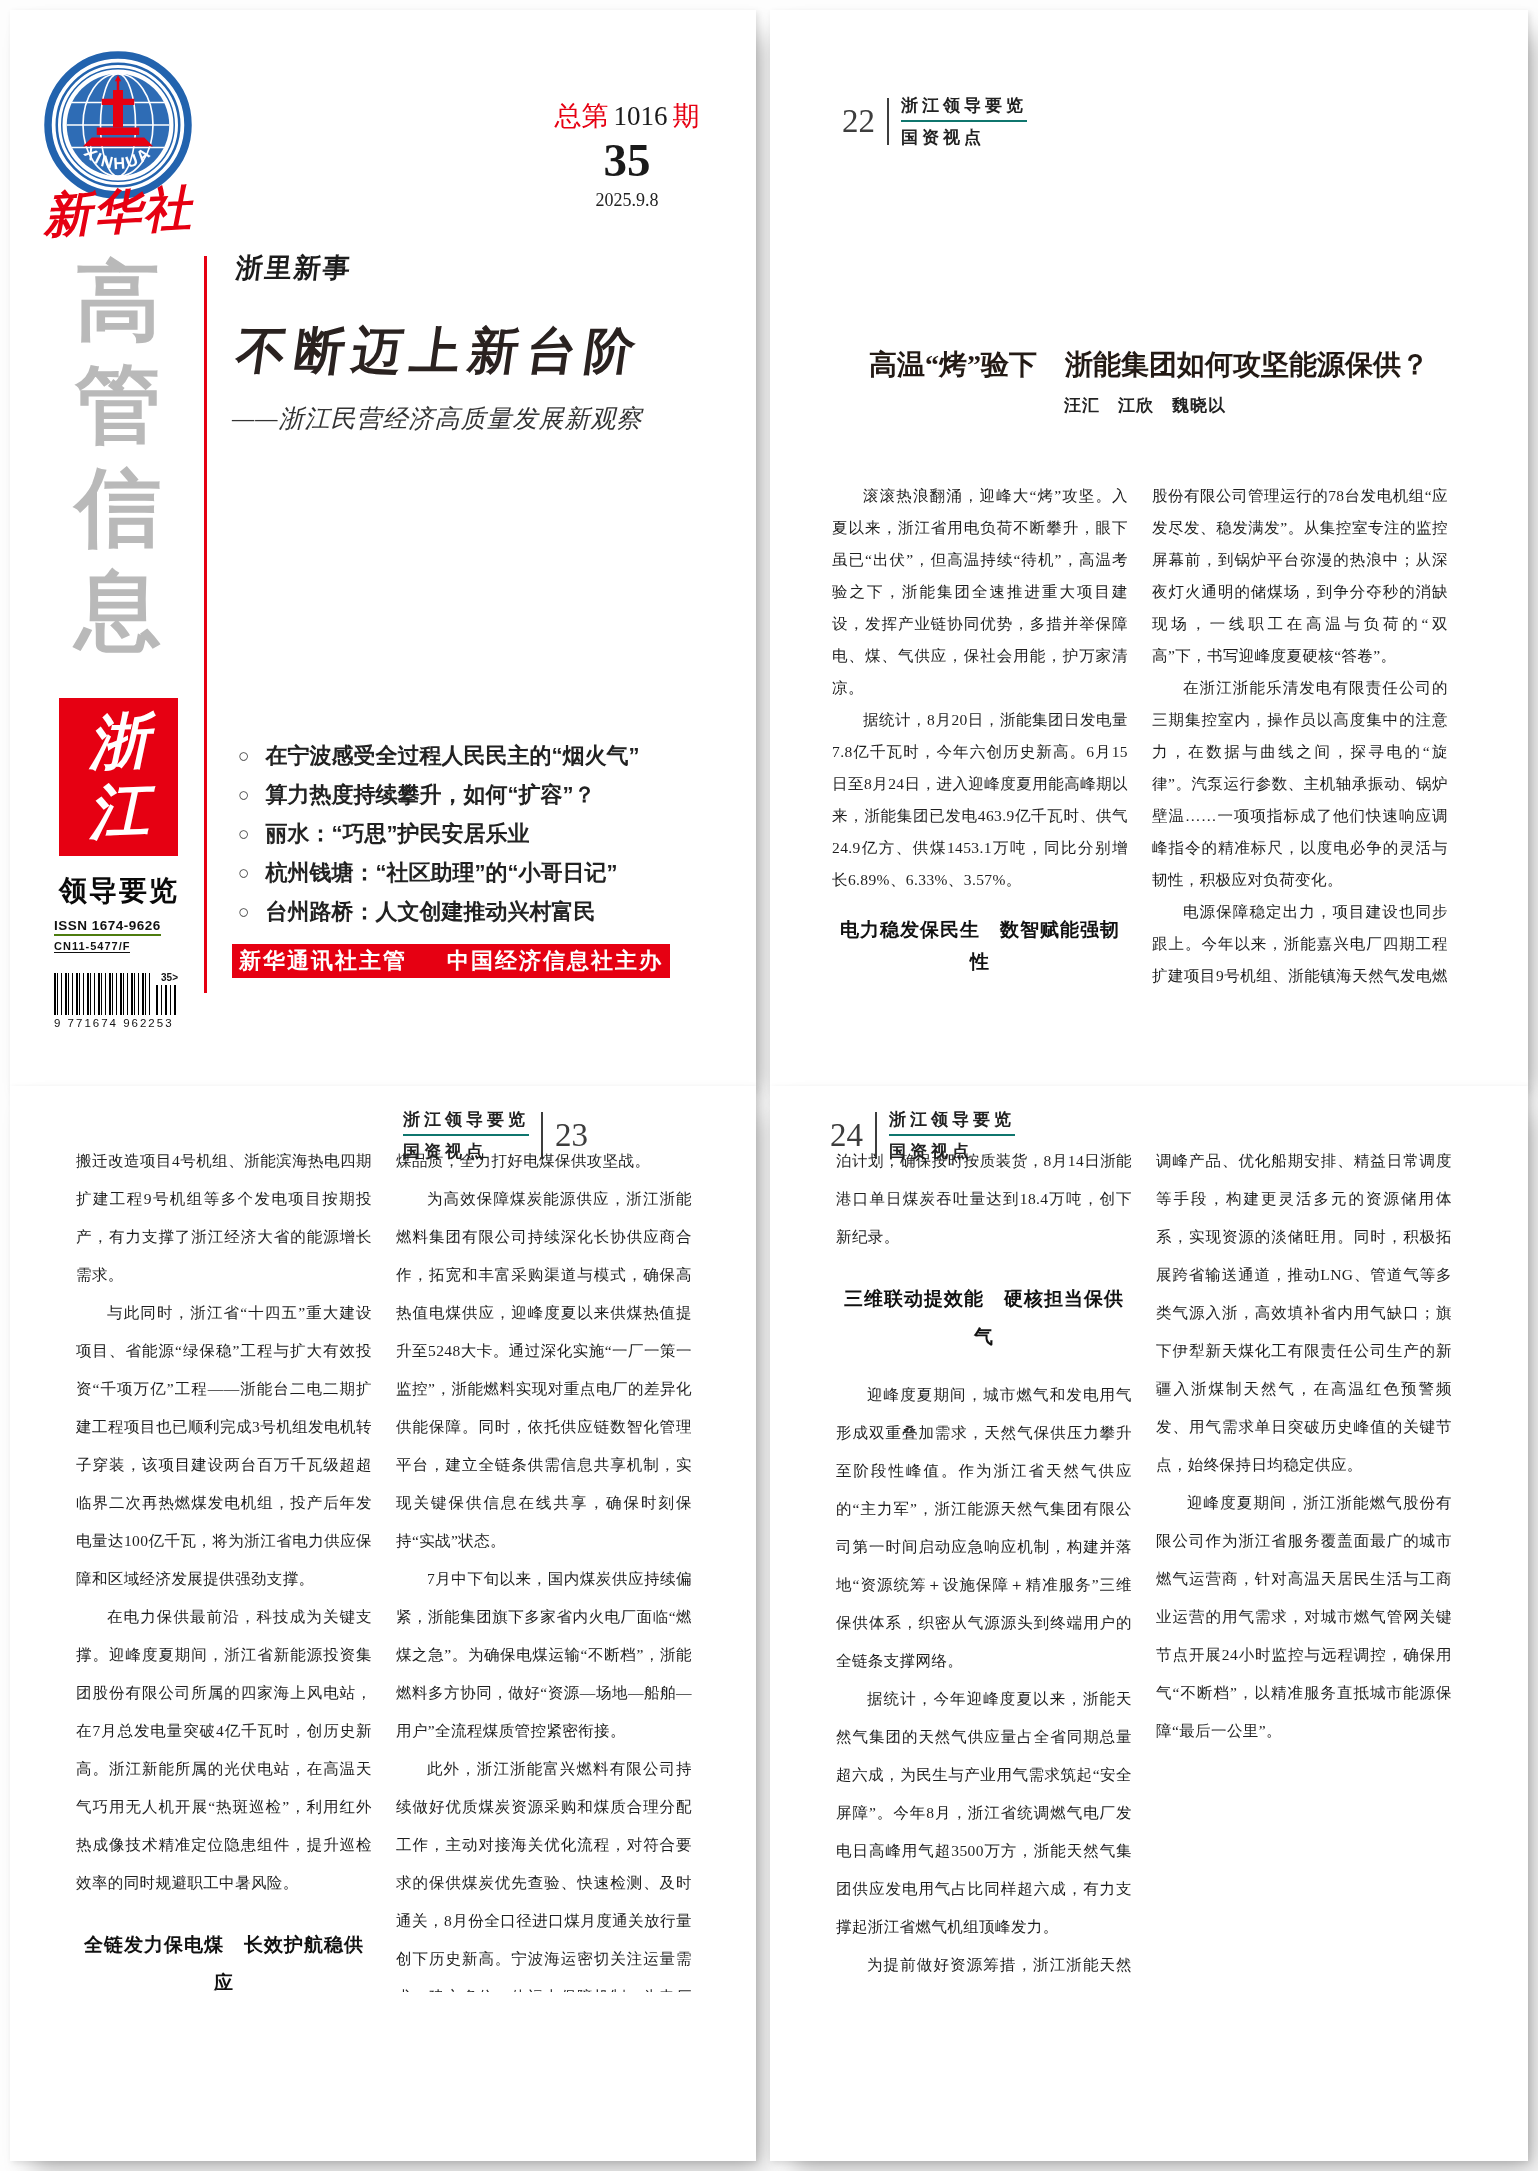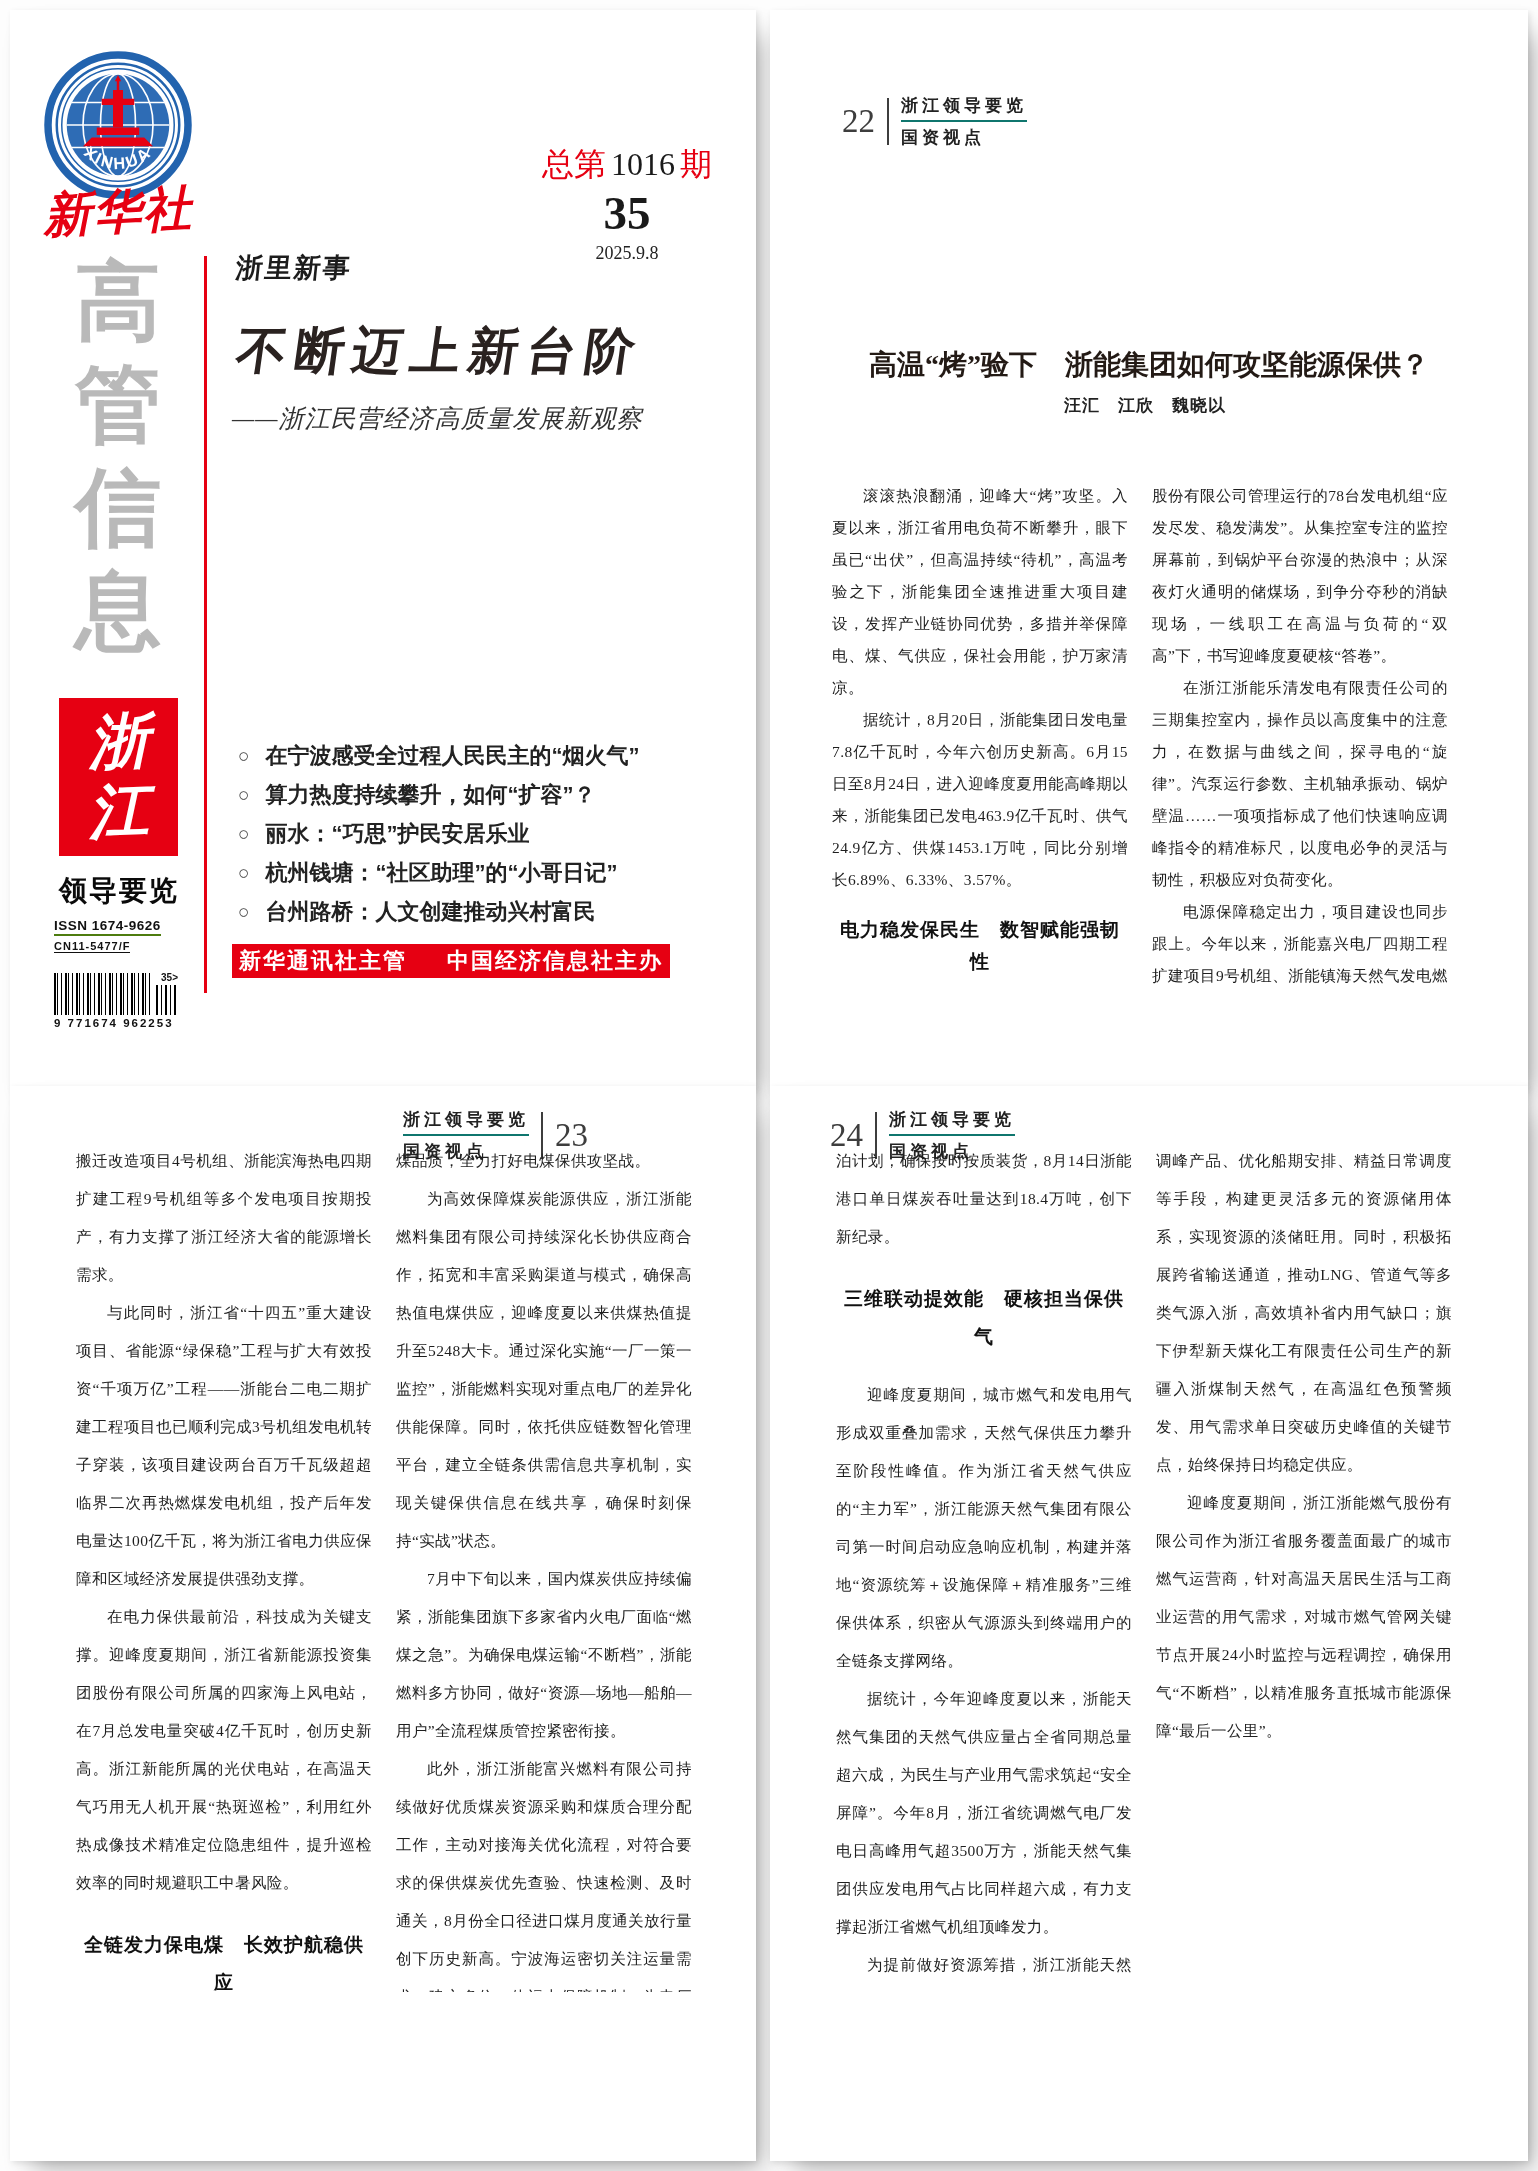--- a/index.html
+++ b/index.html
@@ -16,21 +16,21 @@
   
   .emblem{position:absolute;left:33px;top:40px;width:150px;height:150px;}
   .script{position:absolute;left:18px;top:170px;width:180px;text-align:center;
           font-family:"Liberation Serif","DejaVu Serif",serif;font-style:italic;font-weight:bold;
           font-size:48px;color:#e60012;transform:rotate(-3deg);letter-spacing:2px;}
   .vtitle{position:absolute;left:58px;top:240px;width:100px;text-align:center;
           color:#b9b9b9;font-weight:700;font-size:86px;line-height:103px;}
   .redline{position:absolute;left:194px;top:246px;width:3px;height:737px;background:#e60012;}
   .issue{position:absolute;left:492px;top:88px;width:250px;text-align:center;
          font-family:"Liberation Serif","DejaVu Serif",serif;}
-  .issue-l1{font-size:32px;color:#e60012;margin-top:45px;}
+  .issue-l1{font-size:27px;color:#e60012;}
   .issue-l1 .num{color:#1a1a1a;padding:0 5px;}
   .issue-big{font-size:47px;font-weight:bold;color:#1a1a1a;margin-top:2px;line-height:1.05;}
   .issue-date{font-size:18px;color:#222;margin-top:5px;}
   .tag{position:absolute;left:226px;top:240px;font-size:27px;font-weight:800;color:#1c1c1c;
        transform:skewX(-6deg);letter-spacing:2px;}
   .cover-title{position:absolute;left:222px;top:308px;font-size:50px;font-weight:800;color:#2a2220;
        transform:skewX(-8deg);transform-origin:left bottom;letter-spacing:8px;white-space:nowrap;}
   .cover-sub{position:absolute;left:222px;top:392px;font-size:25px;font-style:italic;color:#333;
        font-family:"Liberation Serif","DejaVu Serif",serif;letter-spacing:1px;white-space:nowrap;}
   .bullets{position:absolute;left:228px;top:726px;}
@@ -51,21 +51,21 @@
   .issn1{font-size:13.5px;font-weight:700;letter-spacing:0.5px;border-bottom:2px solid #4d7c0f;
          display:inline-block;padding-bottom:1px;}
   .issn2{font-size:11px;font-weight:700;letter-spacing:1px;border-bottom:1.5px solid #111;
          display:inline-block;margin-top:1px;}
   .bc-row{display:flex;align-items:flex-end;gap:6px;margin-top:19px;}
   .bc-main{width:96px;height:42px;
      background:repeating-linear-gradient(90deg,#000 0 2px,#fff 2px 3px,#000 3px 4px,#fff 4px 7px,#000 7px 8px,#fff 8px 11px);}
   .bc-addon-label{font-size:10px;font-weight:700;text-align:right;line-height:10px;}
   .bc-addon{width:22px;height:30px;margin-top:2px;
      background:repeating-linear-gradient(90deg,#000 0 2px,#fff 2px 5px,#000 5px 6px,#fff 6px 9px);}
-  .bc-digits{font-size:11.5px;letter-spacing:2px;margin-top:2px;font-weight:700;}
+  .bc-digits{font-size:11.5px;letter-spacing:2px;margin-top:2px;font-weight:400;}
 
   
   .ph{position:absolute;display:flex;align-items:center;}
   .ph-num{font-family:"Liberation Serif","DejaVu Serif",serif;font-size:33px;color:#3d3d3d;}
   .ph-rule{width:2px;height:47px;background:#3d3d3d;margin:0 12px;}
   .ph-labels{display:flex;flex-direction:column;}
   .ph-l1{font-size:17px;font-weight:700;letter-spacing:4px;color:#222;
          border-bottom:2px solid #0f766e;padding-bottom:3px;}
   .ph-l2{font-size:17px;font-weight:700;letter-spacing:4px;color:#222;margin-top:4px;}
   .art-title{position:absolute;left:0;right:0;top:336px;text-align:center;font-weight:700;

